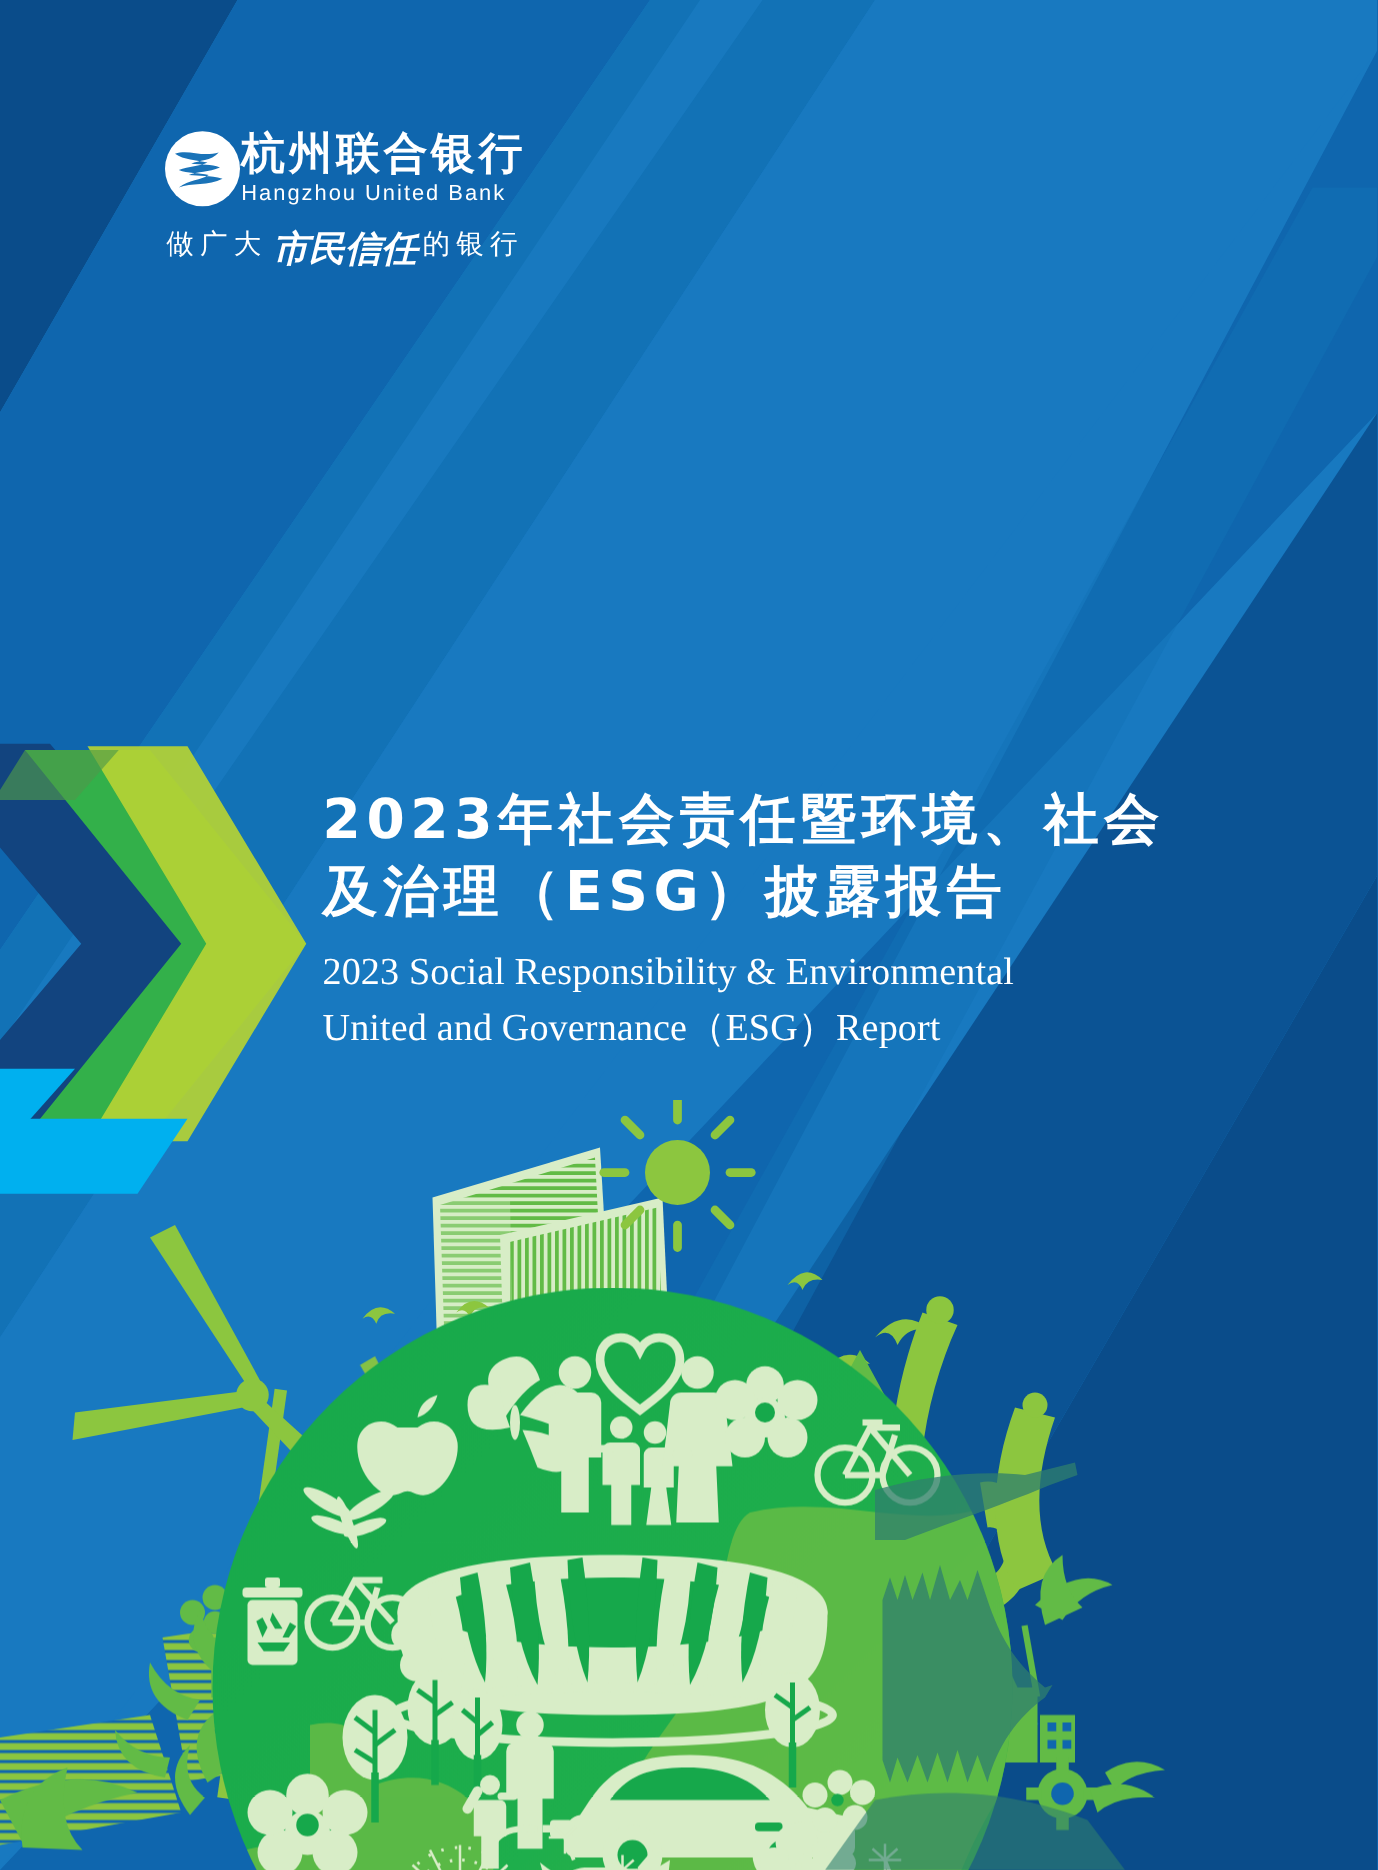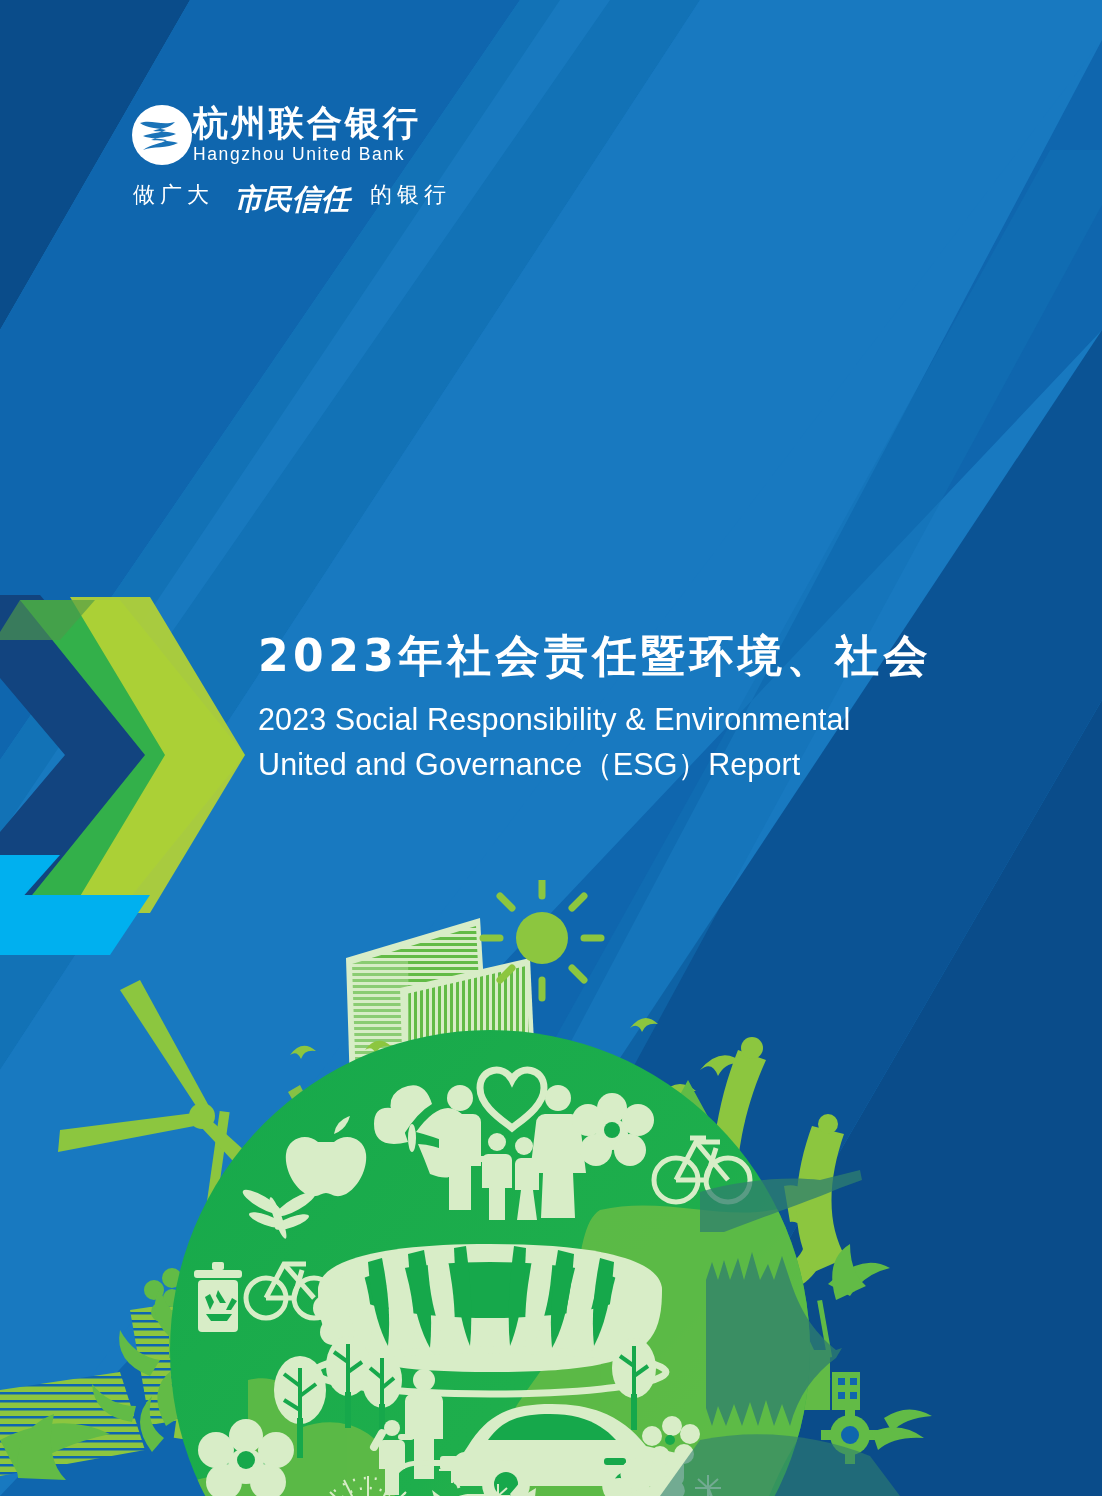--- a/index.html
+++ b/index.html
@@ -35,34 +35,34 @@
     font-family:"Liberation Sans","DejaVu Sans",sans-serif;
   }
   .tagline{
     margin-top:14px;margin-left:2px;
     display:flex;align-items:flex-start;gap:1px;
     white-space:nowrap;color:#ffffff;
   }
   .tagline .tg-light{font-size:22px;letter-spacing:5px;font-weight:400;
     font-family:"DejaVu Serif","Liberation Serif",serif;}
   .tagline .tg-bold{font-size:29px;letter-spacing:0px;font-weight:700;
-    font-style:italic;margin:0 19px;
+    font-style:italic;margin:0 3px;
     font-family:Liberation Serif, serif;}
 
   
   .title-block{position:absolute;left:258px;top:627px;width:760px;}
   .title-cn{
     color:#ffffff;font-weight:700;font-size:44px;line-height:1.32;
     letter-spacing:4.5px;margin:0;
     font-family:"DejaVu Sans","Liberation Sans",sans-serif;
   }
   .title-en{
     color:#ffffff;font-weight:400;font-size:30.5px;line-height:1.48;
     letter-spacing:0.1px;margin:12px 0 0 0;
-    font-family:Liberation Sans, sans-serif;
+    font-family:Liberation Serif, serif;
   }
   .title-en div{white-space:nowrap;}
 
   
   .illus{position:absolute;left:0;top:880px;width:1102px;height:616px;}
   .illus svg{display:block;}
 </style>
 </head>
 <body>
 
@@ -120,20 +120,21 @@
     <div class="tagline">
       <span class="tg-light">做广大</span>
       <span class="tg-bold">市民信任</span>
       <span class="tg-light">的银行</span>
     </div>
   </div>
 
   <div class="title-block">
     <h1 class="title-cn">
       <div>2023年社会责任暨环境、社会</div>
+      <div>及治理（ESG）披露报告</div>
     </h1>
     <div class="title-en">
       <div>2023 Social Responsibility &amp; Environmental</div>
       <div>United and Governance（ESG）Report</div>
     </div>
   </div>
 
   <div class="illus">
     <svg width="1102" height="616" viewBox="0 0 1102 616" xmlns="http://www.w3.org/2000/svg">
       <defs>

